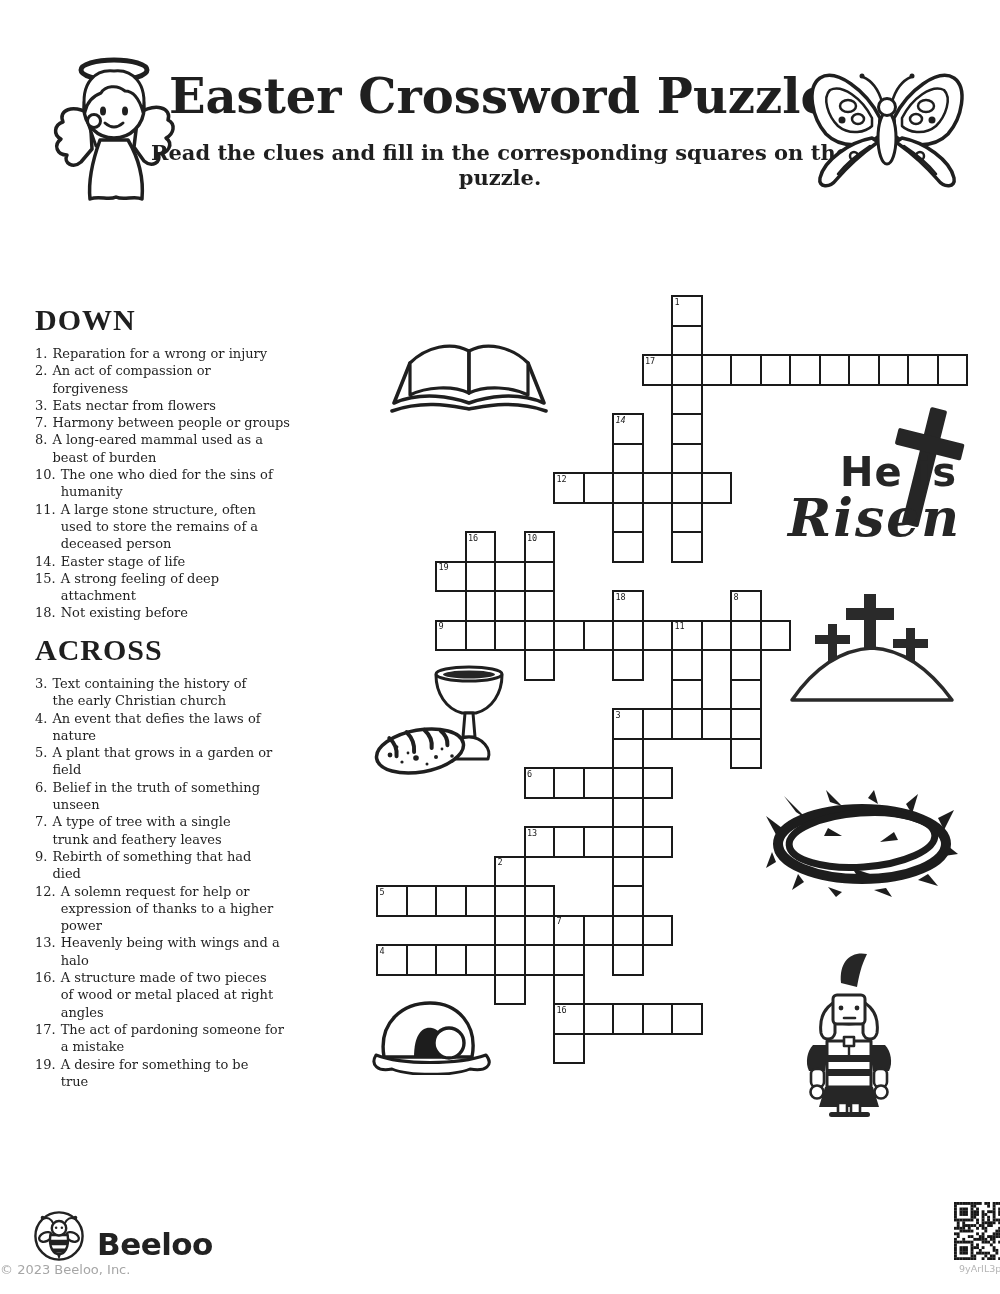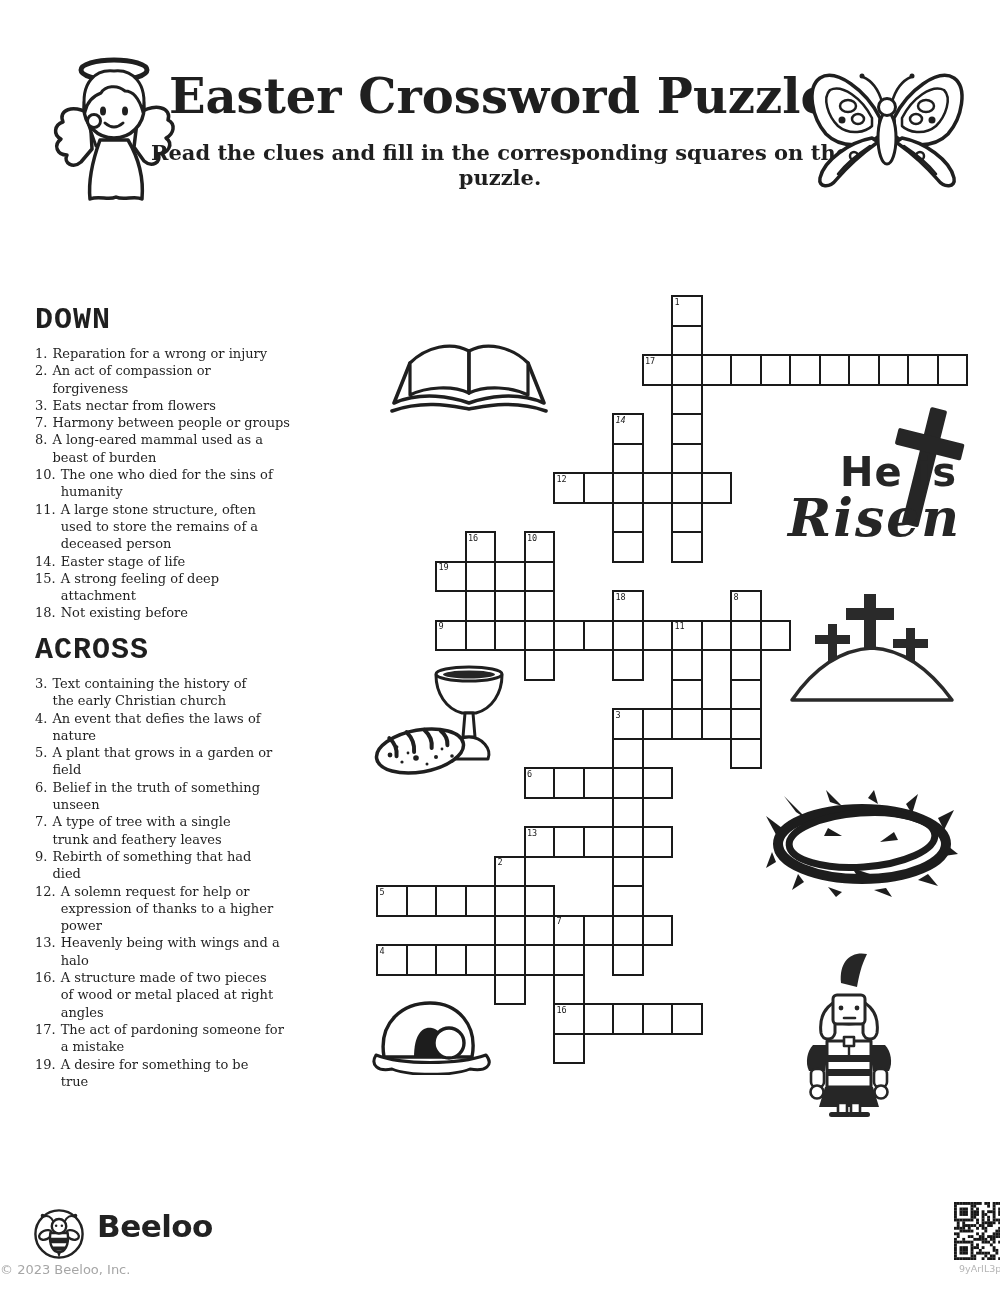--- a/index.html
+++ b/index.html
@@ -8,37 +8,37 @@
   .abs{position:absolute;}
   
   .title{left:150px;top:70px;width:700px;text-align:center;font-size:48px;font-weight:700;
          letter-spacing:0px;line-height:1.1;}
   .subtitle{left:150px;top:140px;width:700px;text-align:center;font-size:21px;font-weight:700;}
   
   .clues-section{width:330px;}
   .down-section{left:35px;top:303px;}
   .across-section{left:35px;top:633px;}
   .clues-heading{font-size:30px;font-weight:700;letter-spacing:1px;margin:0 0 8px 0;
-                 font-family:Liberation Mono, monospace;}
+                 font-family:Liberation Serif, serif;}
   .clue{display:flex;font-size:13px;line-height:17.3px;font-weight:500;}
   .clue-num{white-space:nowrap;margin-right:5px;}
   
   #grid{left:376px;top:295px;width:592px;height:769px;z-index:3;}
   .gcell{position:absolute;width:31.6px;height:31.6px;box-sizing:border-box;
          border:2.2px solid #1a1a1a;background:#ffffff;}
   .gnum{position:absolute;font-family:"DejaVu Sans Mono", monospace;font-size:8.5px;
         line-height:9px;color:#1a1a1a;z-index:4;}
   
   #heisrisen{left:788px;top:405px;width:182px;height:148px;}
   .heis{position:absolute;left:6px;top:44px;font-family:"DejaVu Sans", sans-serif;
         font-weight:bold;font-size:40px;color:#262626;letter-spacing:1px;margin-left:46px;}
   .risen{position:absolute;left:0px;top:82px;font-family:"DejaVu Serif", serif;
          font-style:italic;font-weight:bold;font-size:52px;color:#262626;letter-spacing:2px;}
   
-  #logo{left:33px;top:1208px;height:54px;display:flex;align-items:flex-start;gap:12px;}
+  #logo{left:33px;top:1208px;height:54px;display:flex;align-items:flex-end;gap:12px;}
   .logo-text{font-family:"DejaVu Sans", sans-serif;font-weight:bold;font-size:31px;color:#222;
              letter-spacing:-0.5px;}
   #qrwrap{left:948px;top:1202px;width:70px;text-align:center;}
   .qr-label{font-family:"DejaVu Sans", sans-serif;font-size:9.5px;color:#b5b5b5;margin-top:3px;}
   #footer{left:0;top:1262px;width:1000px;text-align:left;font-family:"DejaVu Sans", sans-serif;
           font-size:13px;color:#a6a6a6;}
   svg{display:block;}
 </style>
 </head>
 <body>

